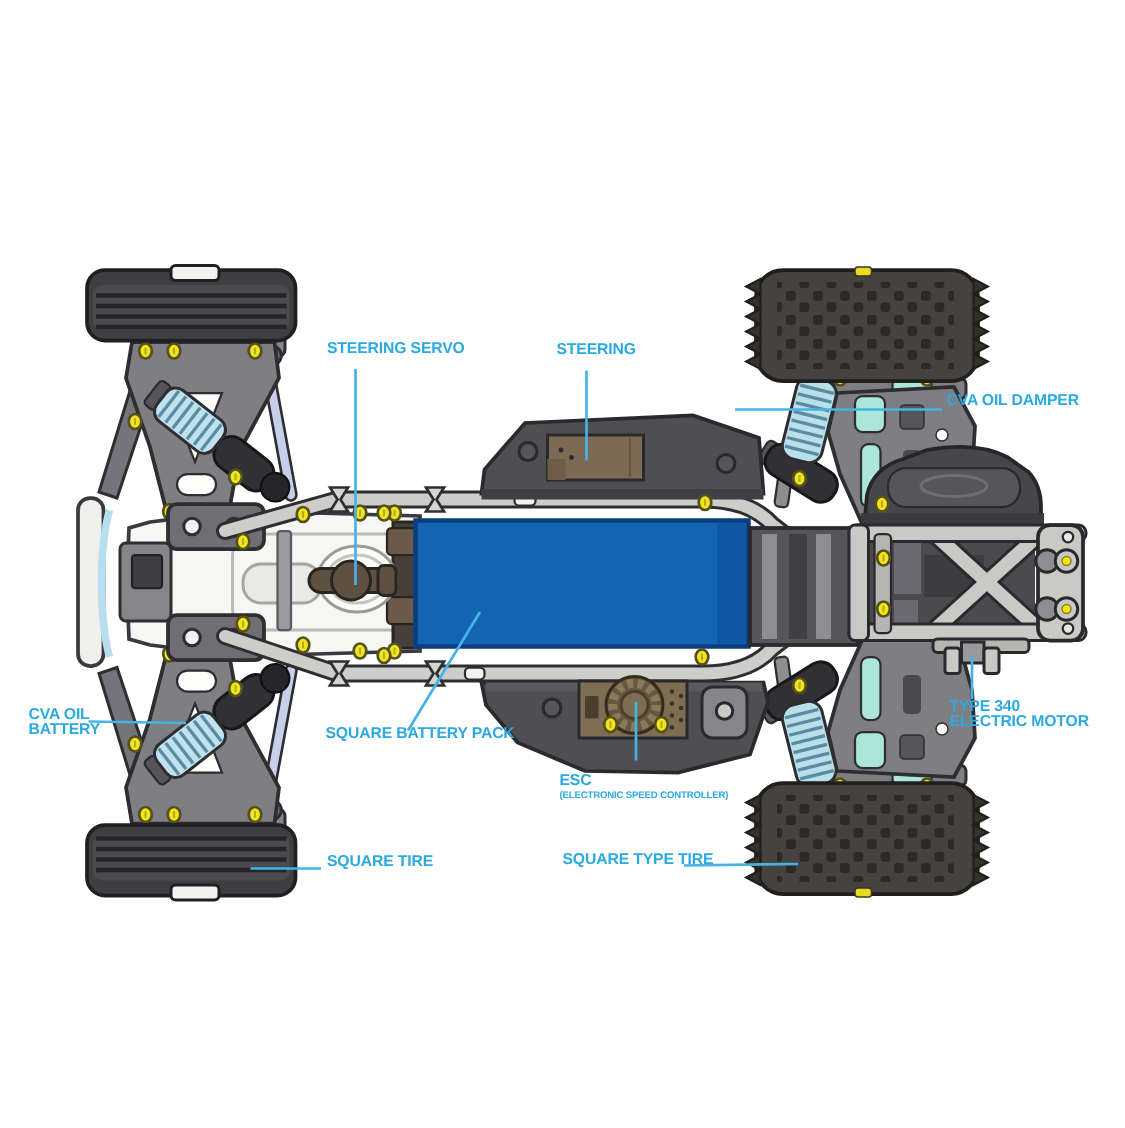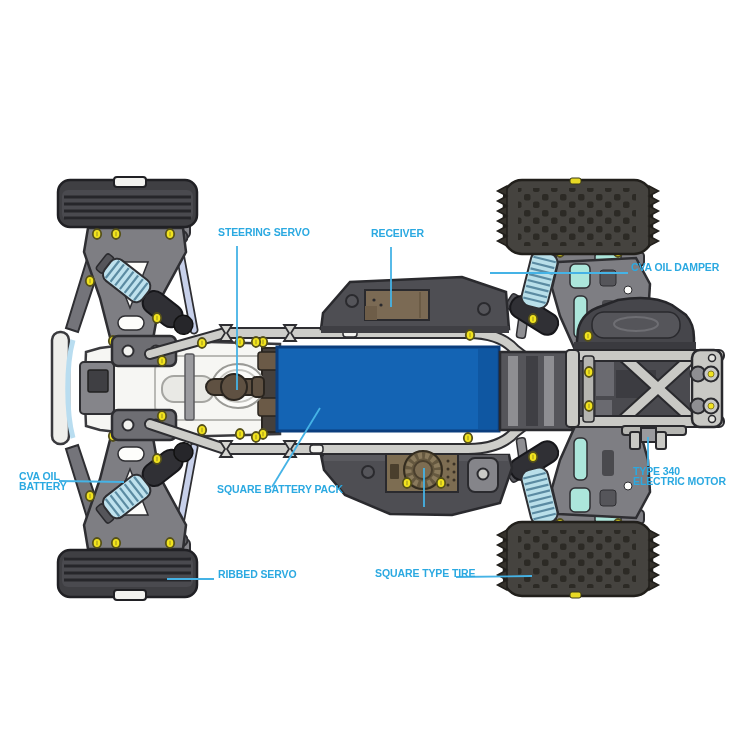--- a/index.html
+++ b/index.html
@@ -300,23 +300,27 @@
     <line x1="59" y1="481" x2="124" y2="482"></line>
     <line x1="272" y1="487" x2="320" y2="408"></line>
     <line x1="424" y1="507" x2="424" y2="468"></line>
     <line x1="648" y1="466" x2="648" y2="437"></line>
     <line x1="167" y1="579" x2="214" y2="579"></line>
     <line x1="456" y1="577" x2="532" y2="576"></line>
   </g>
 </svg>
 
 <div class="lbl" style="left:218px;top:228px">STEERING SERVO</div>
-<div class="lbl" style="left:371px;top:229px">RECEIVER</div>
+<div class="lbl" style="left:371px;top:229px">STEERING</div>
 <div class="lbl" style="left:631px;top:263px">CVA OIL DAMPER</div>
 <div class="lbl" style="left:19px;top:472px">CVA OIL
 BATTERY</div>
 <div class="lbl" style="left:217px;top:485px">SQUARE BATTERY PACK</div>
+<div class="lbl" style="left:373px;top:506px">
+  <span>ESC</span>
+  <span class="sub">(ELECTRONIC SPEED CONTROLLER)</span>
+</div>
 <div class="lbl" style="left:633px;top:467px">TYPE 340
 ELECTRIC MOTOR</div>
-<div class="lbl" style="left:218px;top:570px">RIBBED SERVO</div>
+<div class="lbl" style="left:218px;top:570px">SQUARE TIRE</div>
 <div class="lbl" style="left:375px;top:569px">SQUARE TYPE TIRE</div>
 
 </div>
 
 </body></html>

